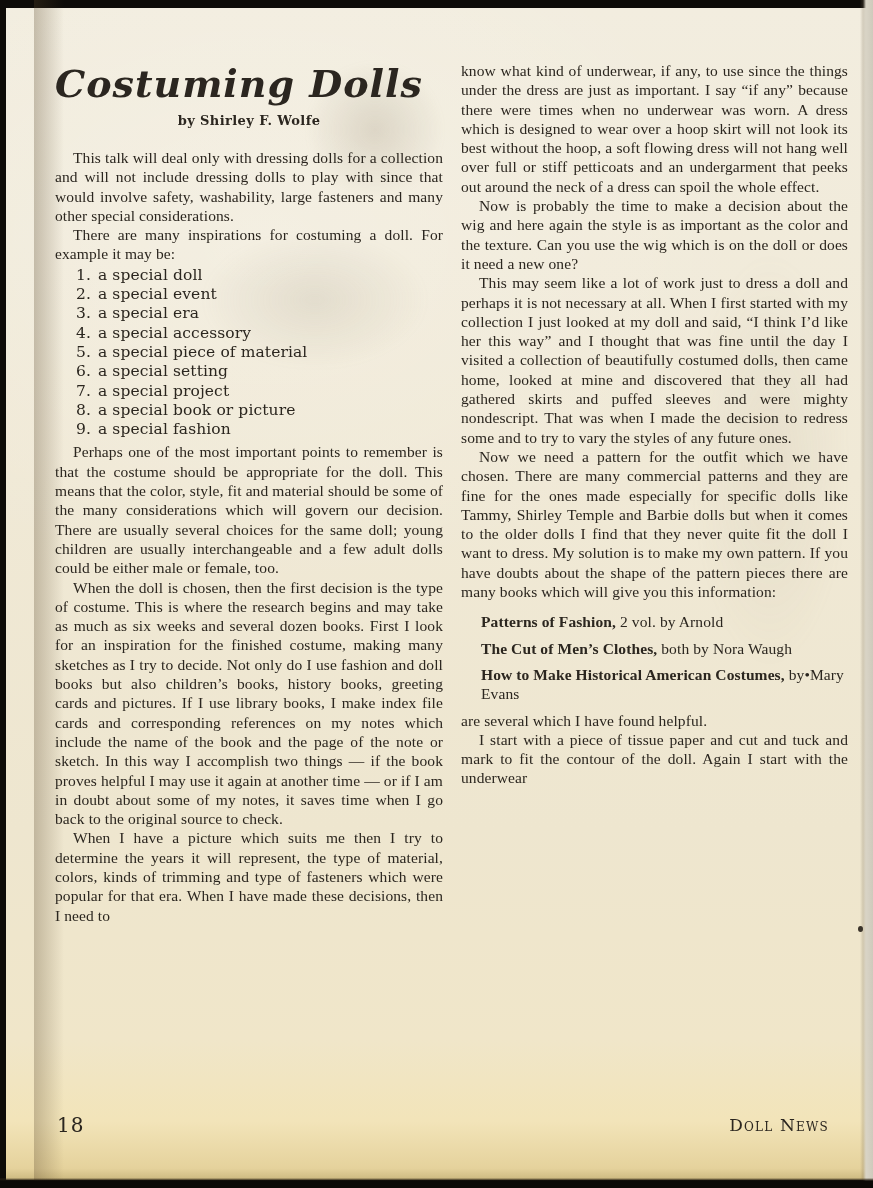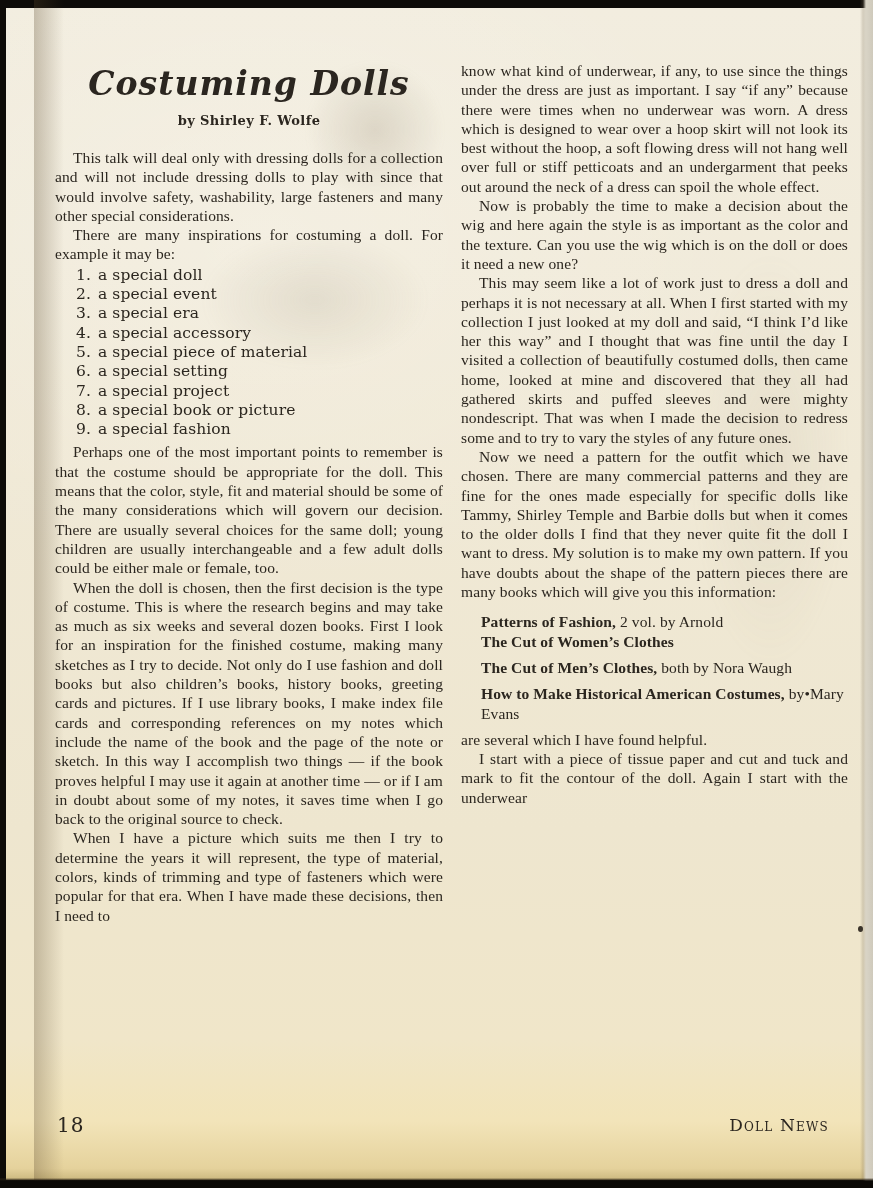--- a/index.html
+++ b/index.html
@@ -58,23 +58,23 @@
     font-size:15.5px;line-height:19.3px;
     text-align:justify;
     letter-spacing:0.1px;
   }
   .col-left{left:55px;top:64px;width:388px;}
   .col-right{left:461px;top:61px;width:387px;}
   .col p{margin:0;font-family:Liberation Serif, serif;}
   .col p.indent{text-indent:18px;}
   h1.title{
     margin:0 0 6px 0;
-    font-size:33px;line-height:40px;
+    font-size:38px;line-height:40px;
     font-style:italic;font-weight:bold;
-    text-align:center;letter-spacing:1px;
+    text-align:left;letter-spacing:1px;
     color:#2b2620;text-indent:0;
   }
   h2.byline{
     margin:0 0 16px 0;
     font-size:13px;line-height:22px;
     font-weight:bold;text-align:center;
     color:#2b261f;letter-spacing:0.4px;
   }
   ol.inspirations{
     list-style:none;margin:2px 0 3px 0;padding:0 0 0 16px;
@@ -163,21 +163,20 @@
   </div>
 
   <div class="col col-right">
     <p>know what kind of underwear, if any, to use since the things under the dress are just as important. I say “if any” because there were times when no underwear was worn. A dress which is designed to wear over a hoop skirt will not look its best without the hoop, a soft flowing dress will not hang well over full or stiff petticoats and an undergarment that peeks out around the neck of a dress can spoil the whole effect.</p>
     <p class="indent">Now is probably the time to make a decision about the wig and here again the style is as important as the color and the texture. Can you use the wig which is on the doll or does it need a new one?</p>
     <p class="indent">This may seem like a lot of work just to dress a doll and perhaps it is not necessary at all. When I first started with my collection I just looked at my doll and said, “I think I’d like her this way” and I thought that was fine until the day I visited a collection of beautifully costumed dolls, then came home, looked at mine and discovered that they all had gathered skirts and puffed sleeves and were mighty nondescript. That was when I made the decision to redress some and to try to vary the styles of any future ones.</p>
     <p class="indent">Now we need a pattern for the outfit which we have chosen. There are many commercial patterns and they are fine for the ones made especially for specific dolls like Tammy, Shirley Temple and Barbie dolls but when it comes to the older dolls I find that they never quite fit the doll I want to dress. My solution is to make my own pattern. If you have doubts about the shape of the pattern pieces there are many books which will give you this information:</p>
     <div class="books">
       <div class="pair">
         <p><span class="bk-title">Patterns of Fashion,</span><span> 2 vol. by Arnold</span></p>
-        <p><span class="bk-title">The Cut of Women’s Clothes</span><span></span></p>
       </div>
       <p><span class="bk-title">The Cut of Men’s Clothes,</span><span> both by Nora Waugh</span></p>
       <p><span class="bk-title">How to Make Historical American Costumes,</span><span> by•Mary Evans</span></p>
     </div>
     <p>are several which I have found helpful.</p>
     <p class="indent">I start with a piece of tissue paper and cut and tuck and mark to fit the contour of the doll. Again I start with the underwear</p>
   </div>
 
   <div class="page-number">18</div>
   <div class="magazine-name">Doll News</div>

